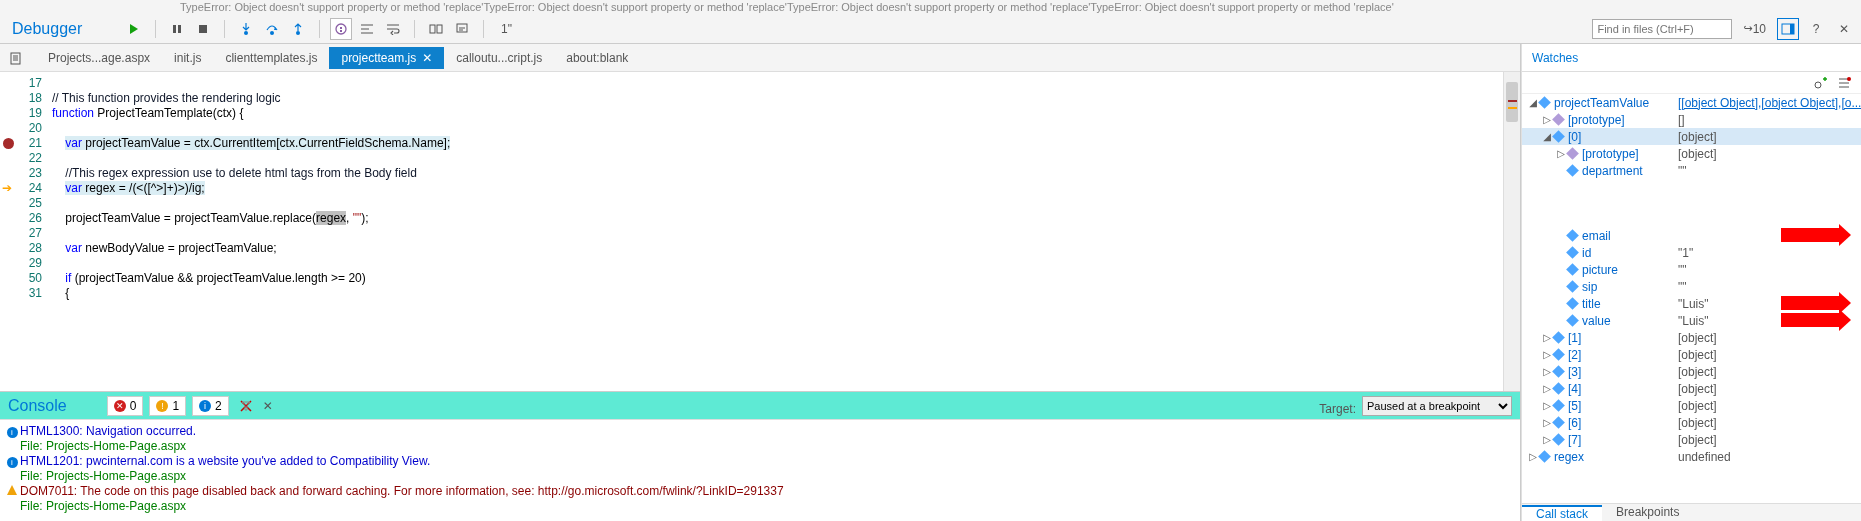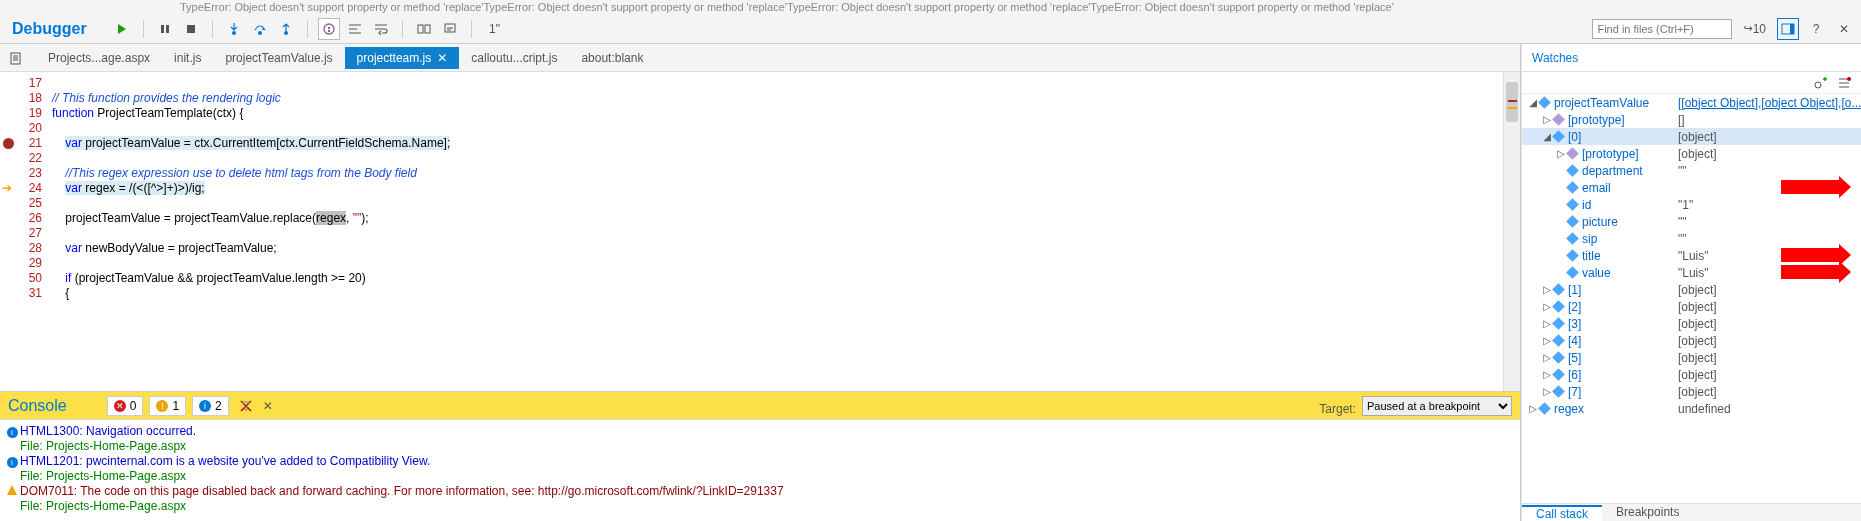--- a/index.html
+++ b/index.html
@@ -1,52 +1,52 @@
 <!DOCTYPE html>
 <html><head>
 <meta charset="utf-8">
 <style>
 *{box-sizing:border-box;margin:0;padding:0;font-family:"Segoe UI",Arial,sans-serif;font-size:12px}
 body{width:1861px;height:521px;background:#fff;display:flex;flex-direction:column;overflow:hidden}
 .topstrip{height:14px;background:#f4f4f4;color:#888;font-size:11px;padding-left:180px;white-space:nowrap;overflow:hidden;display:flex;align-items:center}
 .toolbar{height:30px;background:#f4f4f4;border-bottom:1px solid #ccc;display:flex;align-items:center;padding:0 6px}
-.title{color:#0078d7;font-size:16px;font-weight:700;margin-right:16px;margin-left:6px}
+.title{color:#0078d7;font-size:16px;font-weight:400;margin-right:33px;margin-left:6px}
 .tbgroup{display:flex;align-items:center;gap:4px;margin-left:8px}
 .ticon{width:22px;height:22px;display:flex;align-items:center;justify-content:center;border:1px solid transparent;cursor:pointer;color:#555}
 .sep{width:1px;height:18px;background:#ccc;margin:0 6px}
 .findbox{margin-left:auto;display:flex;align-items:center;gap:6px}
 .findbox input{width:140px;height:20px;border:1px solid #aaa;padding:0 4px;font-size:11px;background:#fff}
 .main{flex:1;display:flex;min-height:0}
 .left{flex:1;display:flex;flex-direction:column;min-width:0;border-right:1px solid #ccc}
 .right{width:340px;display:flex;flex-direction:column;border-left:1px solid #e0e0e0}
 .tabbar{height:28px;background:#f4f4f4;display:flex;align-items:center;padding-left:6px;border-bottom:1px solid #ddd}
 .doci{width:20px;height:20px;display:flex;align-items:center;justify-content:center;margin-right:10px}
 .tab{padding:4px 12px;color:#555;font-size:12px;cursor:pointer;position:relative}
 .tab.active{background:#0e80cc;color:#fff}
 .tab .x{margin-left:6px;color:#fff}
 .code{flex:1;display:flex;overflow:hidden;background:#fff;position:relative}
 .bpgut{width:18px;background:#fff}
-.lnums{width:28px;text-align:right;color:#b91c1c;padding-top:4px;font-family:Consolas,monospace;font-size:12px;line-height:15px}
+.lnums{width:28px;text-align:right;color:#0f766e;padding-top:4px;font-family:Consolas,monospace;font-size:12px;line-height:15px}
 .lnums div{padding-right:4px;height:15px}
 .src{flex:1;padding-top:4px;font-family:Consolas,monospace;font-size:12px;line-height:15px;color:#000;white-space:pre}
 .src .ln{height:15px;padding-left:6px}
-.cm{color:#1d4ed8;font-style:italic}
+.cm{color:#0f172a;}
 .kw{color:#0000ff}
 .num{color:#000}
 .str{color:#a31515}
 .hl{background:rgba(173,216,230,.45)}
 .sel{background:#c0c0c0}
 .bp{position:absolute;left:3px;width:11px;height:11px;background:#a52a2a;border-radius:50%}
 .cur{position:absolute;left:2px;color:orange;font-size:12px}
 .scroll{width:17px;background:#f0f0f0;border-left:1px solid #ddd;position:relative}
 .scroll .th{position:absolute;left:2px;right:2px;top:10px;height:40px;background:#ccc;border-radius:2px}
 .scroll .m1{position:absolute;left:4px;width:9px;height:2px;background:#a52a2a;top:28px}
 .scroll .m2{position:absolute;left:4px;width:9px;height:2px;background:orange;top:35px}
 .console{height:130px;border-top:1px solid #ccc;display:flex;flex-direction:column}
-.chead{height:28px;background:#fde047;display:flex;align-items:center;padding:0 8px;border-bottom:1px solid #ddd}
+.chead{height:28px;background:#5eead4;display:flex;align-items:center;padding:0 8px;border-bottom:1px solid #ddd}
 .ctitle{color:#0078d7;font-size:16px;margin-right:40px}
 .cbadge{display:flex;align-items:center;border:1px solid #ccc;padding:1px 6px;margin-right:6px;background:#fff;height:20px}
 .cbadge .ic{width:12px;height:12px;border-radius:50%;display:flex;align-items:center;justify-content:center;font-size:9px;color:#fff;margin-right:4px}
 .target{margin-left:auto;display:flex;align-items:flex-end;gap:6px;color:#555}
 .target select{height:20px;border:1px solid #aaa;font-size:11px;width:150px}
 .cbody{flex:1;overflow:auto;font-family:Consolas,monospace;font-size:12px;padding:4px 0;line-height:15px}
 .crow{display:flex;padding:0 4px}
 .crow .cic{width:16px;text-align:center}
 .crow .ctxt{flex:1;white-space:pre}
 .blue{color:#0000cd}
@@ -170,21 +170,21 @@
 
 <div class="main">
   <div class="left">
     <div class="tabbar">
       <span class="doci">
         <svg width="14" height="14" viewBox="0 0 14 14">
             <rect x="2" y="2" width="9" height="11" fill="none" stroke="#555"></rect>
             <path d="M4 5h5M4 7h5M4 9h5" stroke="#555"></path>
           </svg>
       </span>
-      <div id="tabs"><span class="tab">Projects...age.aspx</span><span class="tab">init.js</span><span class="tab">projectTeamValue.js</span><span class="tab active">projectteam.js<span class="x">✕</span></span><span class="tab">calloutu...cript.js</span><span class="tab">about:blank</span></div>
+      <div id="tabs"><span class="tab">Projects...age.aspx</span><span class="tab">init.js</span><span class="tab">clienttemplates.js</span><span class="tab active">projectteam.js<span class="x">✕</span></span><span class="tab">calloutu...cript.js</span><span class="tab">about:blank</span></div>
     </div>
     <div class="code">
       <div class="bpgut" id="bpgut" style="position: relative;">
           <div class="bp" style="top: 66px;"></div>
           <div class="cur" style="top: 109px;">➔</div>
         </div>
       <div class="lnums" id="lnums">
           <div>17</div>
           <div>18</div>
           <div>19</div>
@@ -320,21 +320,21 @@
           <span class="wval">[object]</span>
         </div>
         <div class="wrow" style="position: relative;">
           <span class="wname in2">
             <span class="tri"></span>
             <span class="cube"></span>
             <span>department</span>
           </span>
           <span class="wval">""</span>
         </div>
-        <div class="wrow" style="position: relative;">
+        <div class="wrow" style="position: relative; margin-top: 48px;">
           <span class="wname in2">
             <span class="tri"></span>
             <span class="cube"></span>
             <span>email</span>
           </span>
           <span class="wval"></span>
           <div class="arrow" style="top: 1px;"></div>
         </div>
         <div class="wrow" style="position: relative; justify-content: space-between;">
           <span class="wname in2">

